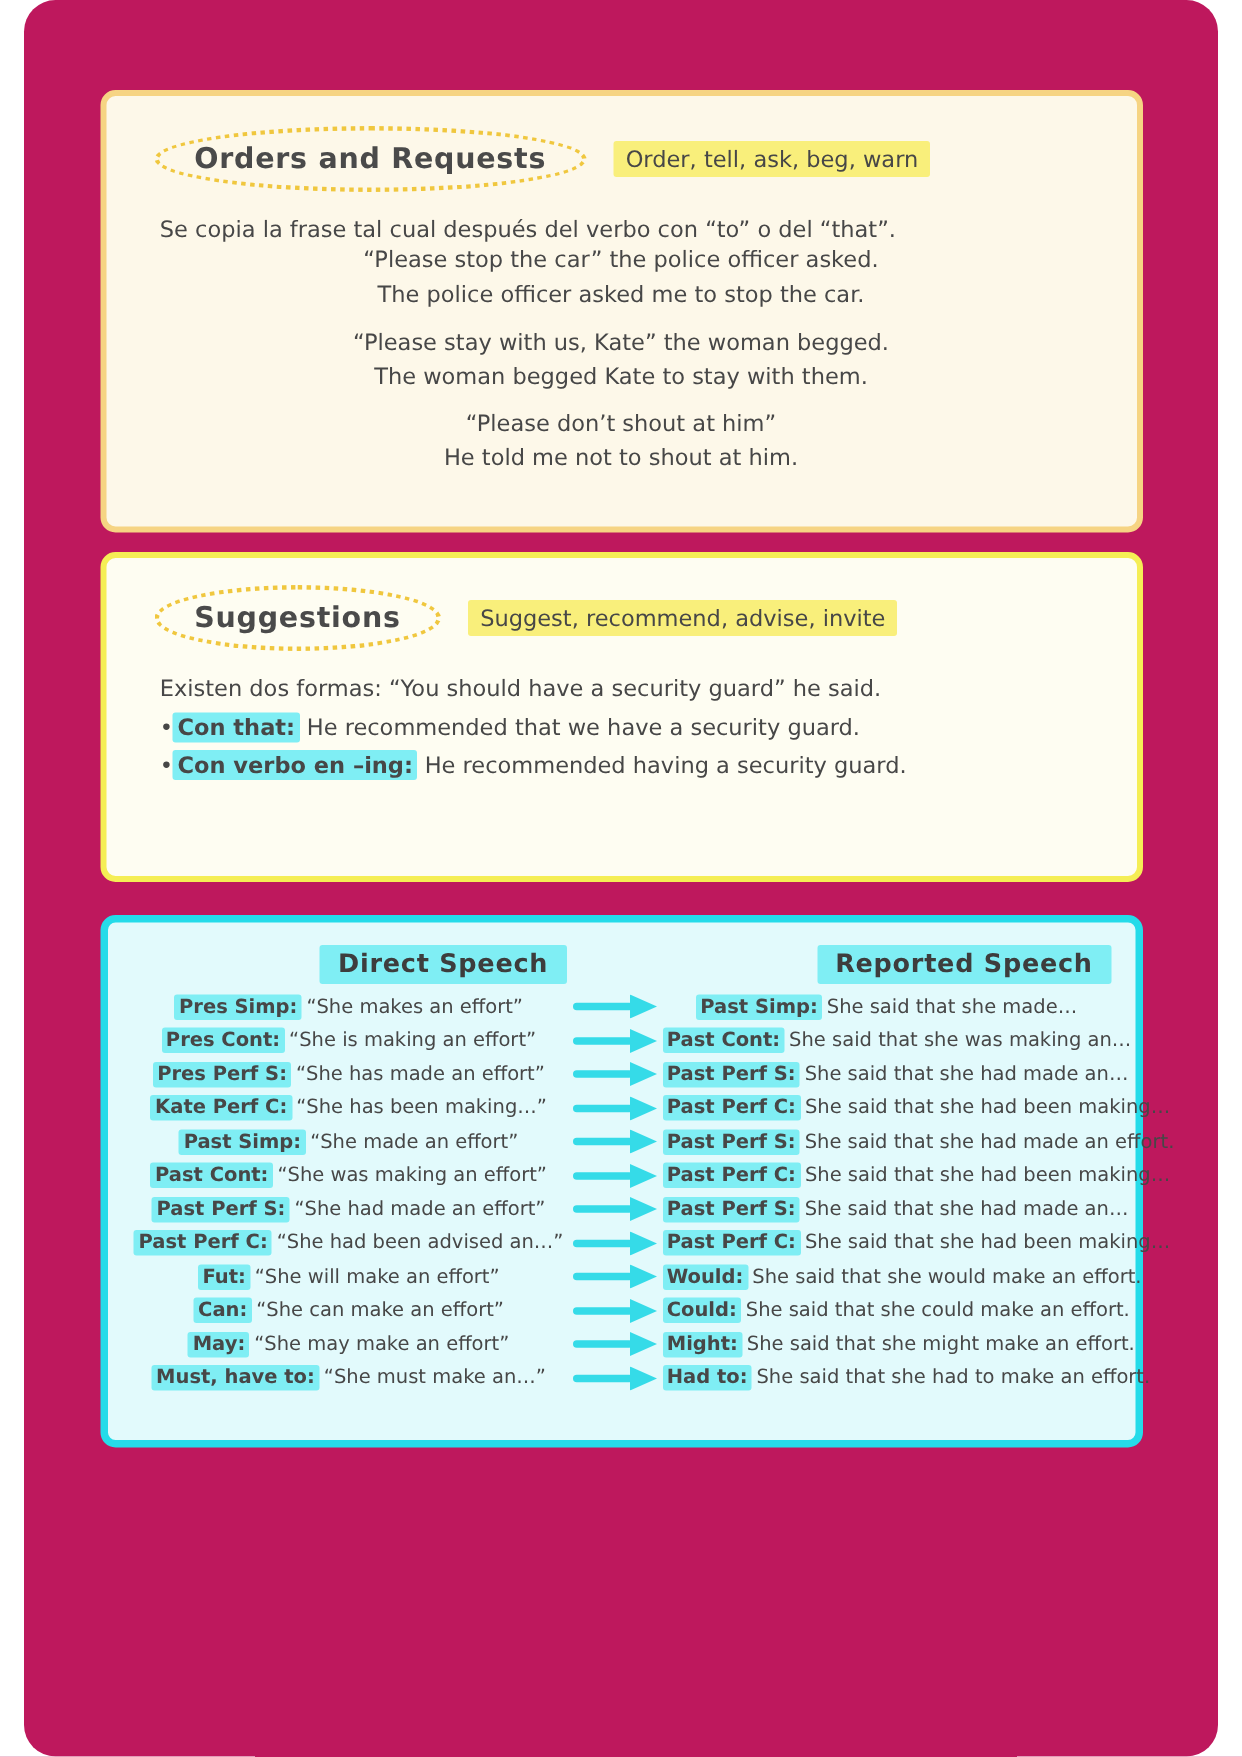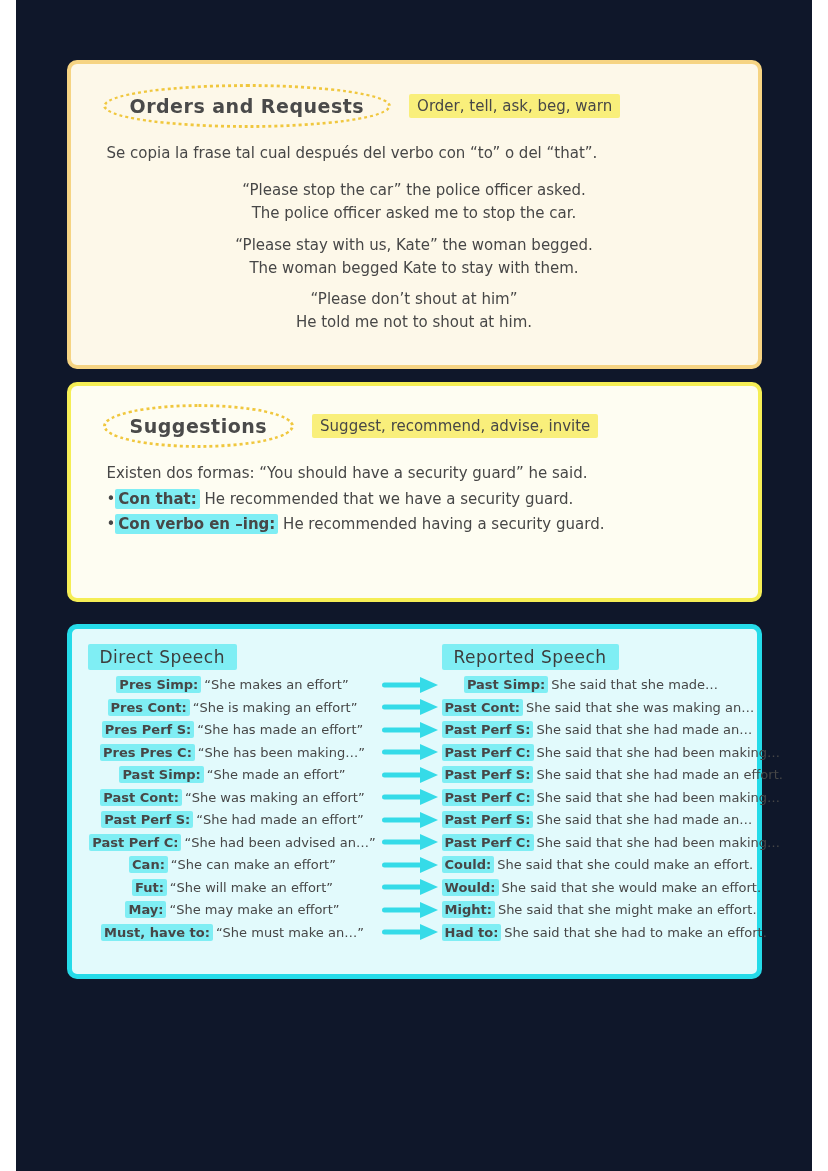--- a/index.html
+++ b/index.html
@@ -1,44 +1,44 @@
 <!DOCTYPE html>
 <html><head>
 <meta charset="utf-8">
 <style>
   * { box-sizing: border-box; }
   html, body { margin: 0; padding: 0; background: #ffffff; }
   body { font-family: "DejaVu Sans", "Liberation Sans", sans-serif; color: #474747; }
-  .page { width: 796px; height: 1171px; margin: 0 auto; background: #0f172a; position: relative; padding-top: 60px; }
+  .page { width: 796px; height: 1171px; margin: 0 auto; background: #be185d; position: relative; padding-top: 60px; border-radius: 21px; }
 
   .box { width: 695px; margin: 0 auto; border-radius: 10px; }
   .box-orders { border: 4px solid #f6d483; background: #fdf8e9; padding: 20px 32px 30px; min-height: 295px; }
   .box-sugg   { border: 4px solid #f5ee55; background: #fefdf2; padding: 18px 32px 26px; margin-top: 13px; min-height: 220px; }
   .box-table  { border: 5px solid #25dbe9; background: #e2fafc; padding: 18px 16px 28px; margin-top: 22px; min-height: 355px; }
 
   .title-row { display: flex; align-items: center; gap: 18px; }
   .title-oval {
     border: 3px dotted #f0c73e; border-radius: 50%;
     padding: 8px 24px; font-weight: bold; font-size: 19px;
     color: #4a4a4a; letter-spacing: 0.5px; white-space: nowrap;
   }
   .hl-yellow { background: #f9ef7b; padding: 3px 8px; border-radius: 2px; font-size: 15px; }
   .hl-cyan   { background: #7feef4; padding: 1px 3px; border-radius: 2px; font-weight: bold; }
 
   .intro { margin: 16px 0 0 4px; font-size: 15px; }
   .examples { text-align: center; font-size: 15px; line-height: 1.55; }
   .pair { margin-top: 8px; }
-  .pair:first-child { margin-top: 17px; }
+  .pair:first-child { margin-top: 0; }
 
   .bullets { margin: 6px 0 0 4px; font-size: 15px; line-height: 1.55; }
   .bullet-line { margin-top: 2px; }
   .sugg-examples { text-align: center; font-size: 15px; line-height: 1.55; margin-top: 28px; }
 
   .t-headers { display: grid; grid-template-columns: 290px 64px 1fr; margin-bottom: 10px; }
-  .t-header { text-align: left; font-weight: normal; font-size: 17px; color: #3d3d3d; letter-spacing: 0.5px; }
+  .t-header { text-align: right; font-weight: bold; font-size: 17px; color: #3d3d3d; letter-spacing: 0.5px; }
   .t-header span { background: #7feef4; padding: 3px 12px; border-radius: 2px; }
 
   .t-row { display: grid; grid-template-columns: 290px 64px 1fr; align-items: center; margin-top: 6.5px; font-size: 13px; white-space: nowrap; text-align: center; }
   .t-row:first-of-type { margin-top: 0; }
   .t-left, .t-right { overflow: visible; }
   .t-left .label, .t-right .label { margin-right: 3px; }
   .t-arrow { display: flex; align-items: center; justify-content: center; }
 </style>
 </head>
 <body>
@@ -117,21 +117,21 @@
       <div class="t-arrow">
           <svg width="56" height="16" viewBox="0 0 56 16">
             <rect x="0" y="5.5" width="40" height="5" rx="2.5" fill="#35dbe8"></rect>
             <path d="M38 0 L56 8 L38 16 Z" fill="#35dbe8"></path>
           </svg>
         </div>
       <div class="t-right"><span class="hl-cyan label">Past Perf S:</span><span>She said that she had made an…</span></div>
     </div>
 
     <div class="t-row">
-      <div class="t-left"><span class="hl-cyan label">Pres Pres C:</span><span>“She has been making…”</span></div>
+      <div class="t-left"><span class="hl-cyan label">Kate Perf C:</span><span>“She has been making…”</span></div>
       <div class="t-arrow">
           <svg width="56" height="16" viewBox="0 0 56 16">
             <rect x="0" y="5.5" width="40" height="5" rx="2.5" fill="#35dbe8"></rect>
             <path d="M38 0 L56 8 L38 16 Z" fill="#35dbe8"></path>
           </svg>
         </div>
       <div class="t-right"><span class="hl-cyan label">Past Perf C:</span><span>She said that she had been making…</span></div>
     </div>
 
     <div class="t-row">
@@ -172,42 +172,42 @@
       <div class="t-arrow">
           <svg width="56" height="16" viewBox="0 0 56 16">
             <rect x="0" y="5.5" width="40" height="5" rx="2.5" fill="#35dbe8"></rect>
             <path d="M38 0 L56 8 L38 16 Z" fill="#35dbe8"></path>
           </svg>
         </div>
       <div class="t-right"><span class="hl-cyan label">Past Perf C:</span><span>She said that she had been making…</span></div>
     </div>
 
     <div class="t-row">
+      <div class="t-left"><span class="hl-cyan label">Fut:</span><span>“She will make an effort”</span></div>
+      <div class="t-arrow">
+          <svg width="56" height="16" viewBox="0 0 56 16">
+            <rect x="0" y="5.5" width="40" height="5" rx="2.5" fill="#35dbe8"></rect>
+            <path d="M38 0 L56 8 L38 16 Z" fill="#35dbe8"></path>
+          </svg>
+        </div>
+      <div class="t-right"><span class="hl-cyan label">Would:</span><span>She said that she would make an effort.</span></div>
+    </div>
+
+    <div class="t-row">
       <div class="t-left"><span class="hl-cyan label">Can:</span><span>“She can make an effort”</span></div>
       <div class="t-arrow">
           <svg width="56" height="16" viewBox="0 0 56 16">
             <rect x="0" y="5.5" width="40" height="5" rx="2.5" fill="#35dbe8"></rect>
             <path d="M38 0 L56 8 L38 16 Z" fill="#35dbe8"></path>
           </svg>
         </div>
       <div class="t-right"><span class="hl-cyan label">Could:</span><span>She said that she could make an effort.</span></div>
     </div>
 
     <div class="t-row">
-      <div class="t-left"><span class="hl-cyan label">Fut:</span><span>“She will make an effort”</span></div>
-      <div class="t-arrow">
-          <svg width="56" height="16" viewBox="0 0 56 16">
-            <rect x="0" y="5.5" width="40" height="5" rx="2.5" fill="#35dbe8"></rect>
-            <path d="M38 0 L56 8 L38 16 Z" fill="#35dbe8"></path>
-          </svg>
-        </div>
-      <div class="t-right"><span class="hl-cyan label">Would:</span><span>She said that she would make an effort.</span></div>
-    </div>
-
-    <div class="t-row">
       <div class="t-left"><span class="hl-cyan label">May:</span><span>“She may make an effort”</span></div>
       <div class="t-arrow">
           <svg width="56" height="16" viewBox="0 0 56 16">
             <rect x="0" y="5.5" width="40" height="5" rx="2.5" fill="#35dbe8"></rect>
             <path d="M38 0 L56 8 L38 16 Z" fill="#35dbe8"></path>
           </svg>
         </div>
       <div class="t-right"><span class="hl-cyan label">Might:</span><span>She said that she might make an effort.</span></div>
     </div>
 

